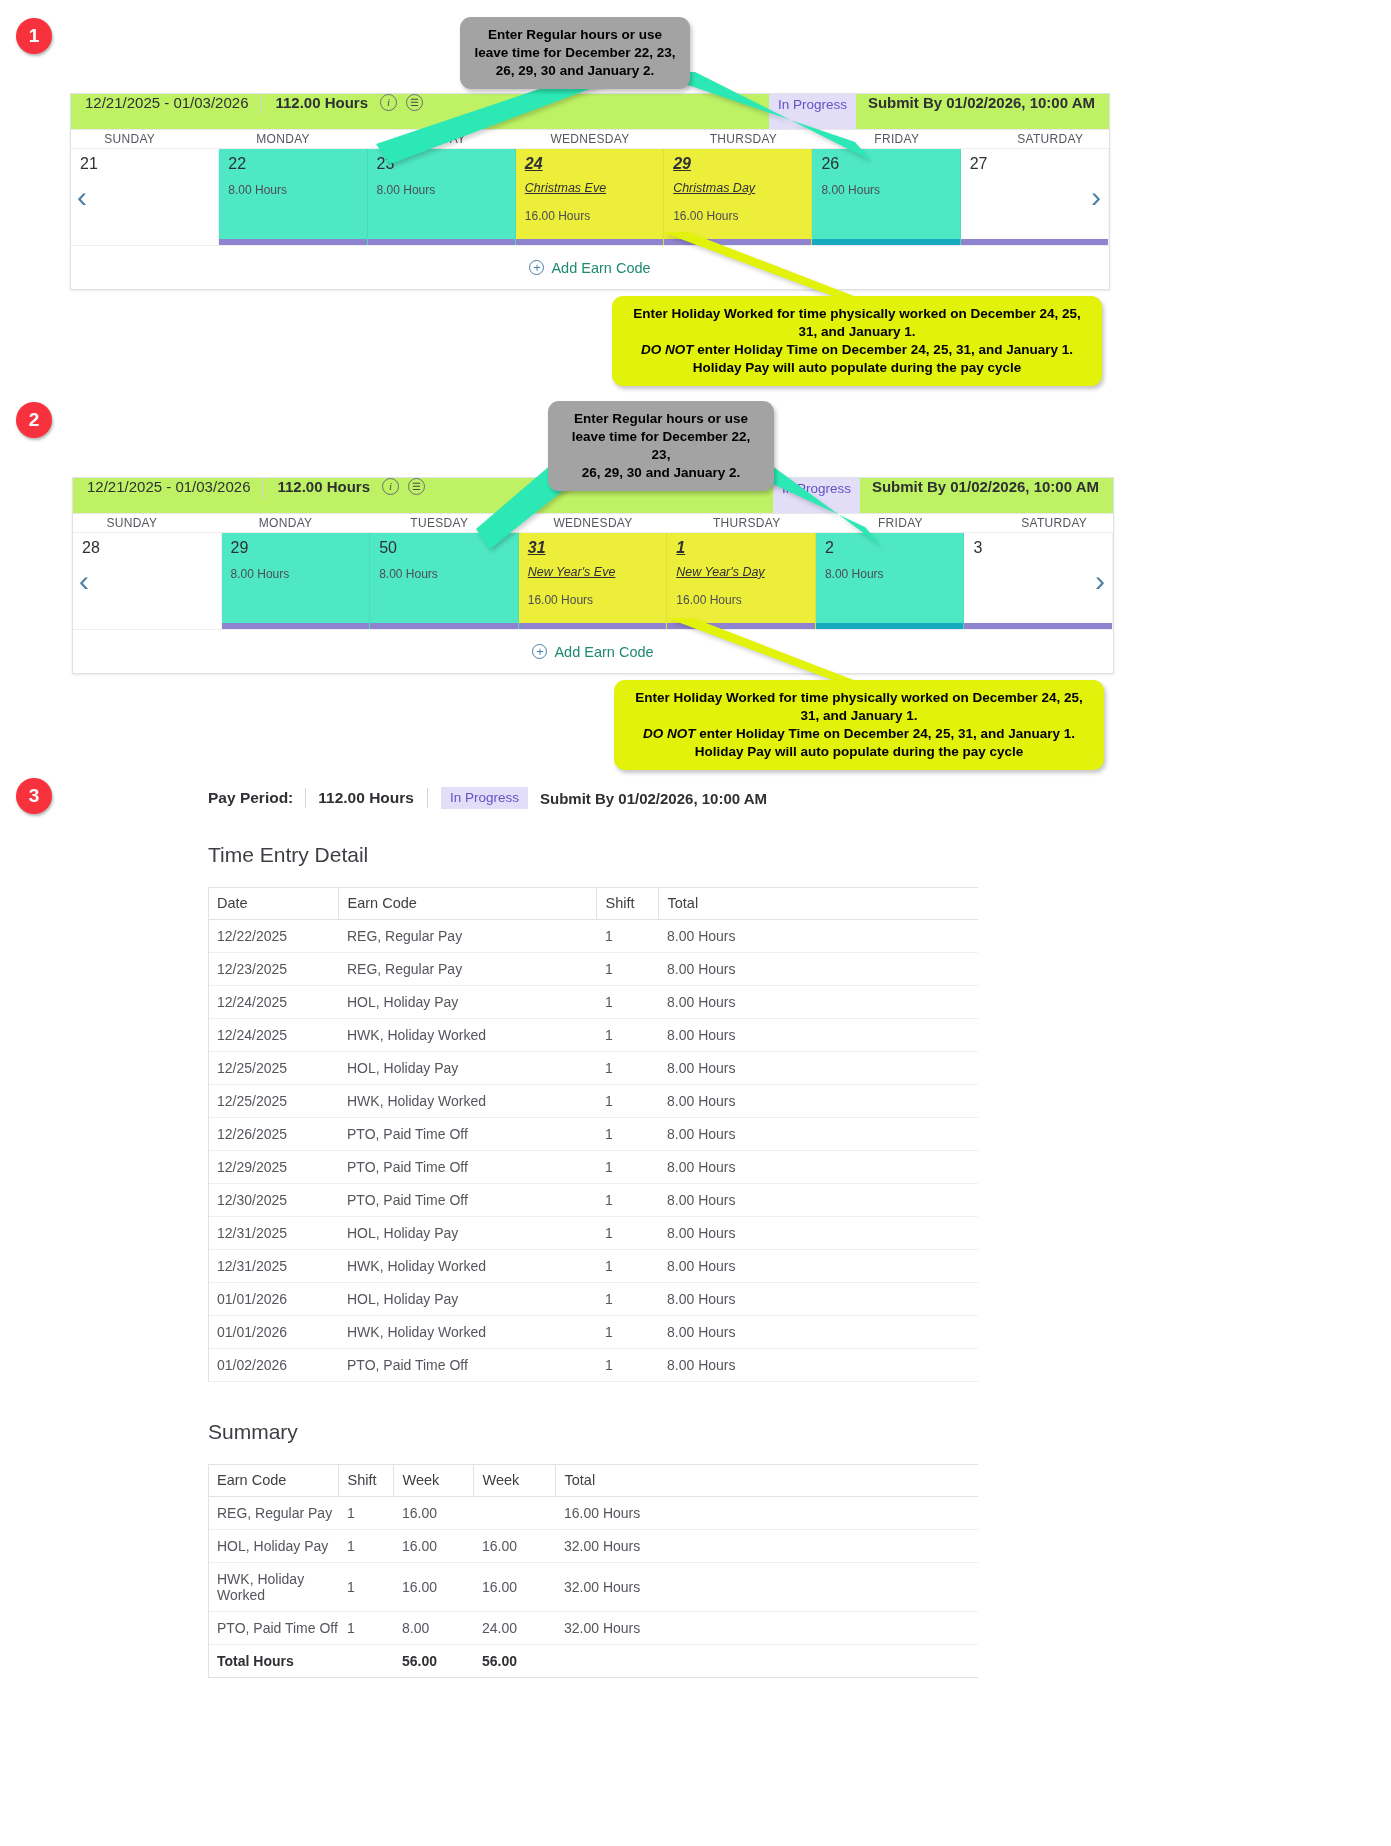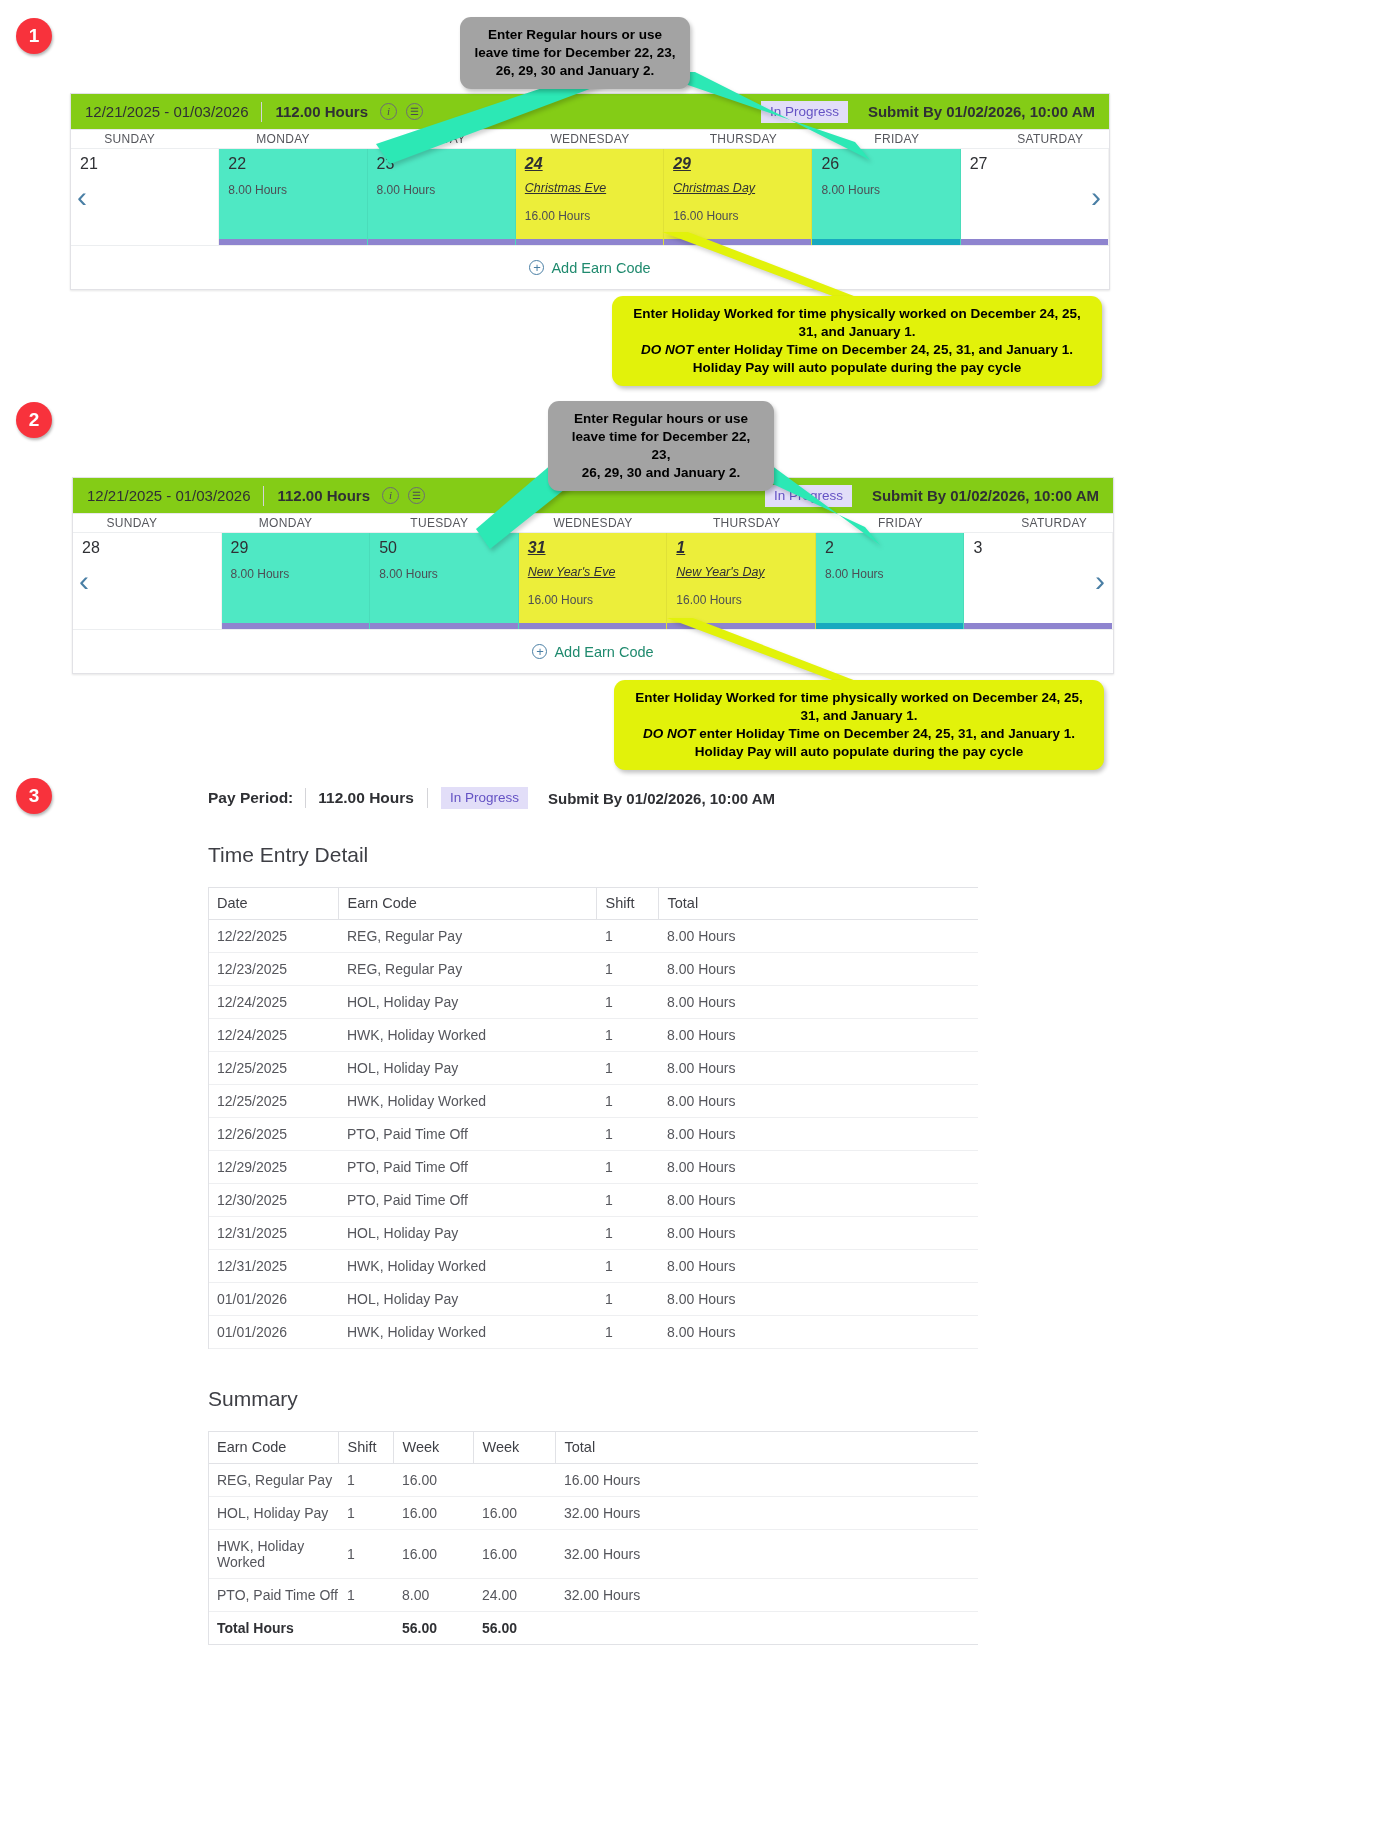--- a/index.html
+++ b/index.html
@@ -35,26 +35,25 @@
   
   .timecard {
     position: absolute;
     background: #fff;
     border: 1px solid #e2e2e6;
     box-shadow: 0 1px 2px rgba(0,0,0,0.10);
   }
   .tc-header {
     height: 36px;
     display: flex;
-    align-items: center;
     padding: 0 14px;
     font-size: 15px;
     color: #2f3034;
     border-bottom: 1px solid #e8e8ec;
-    background: #84cc16;
+    background: #bef264;
   }
   .tc-range { font-weight: 400; color: #2f3034; white-space: nowrap; }
   .tc-sep {
     width: 1px; height: 20px; background: #d4d4d8;
     margin: 0 13px;
   }
   .tc-hours { font-weight: 700; color: #2f3034; white-space: nowrap; }
   .icon-circ {
     width: 17px; height: 17px;
     border-radius: 50%;
@@ -80,21 +79,21 @@
     color: #4a4a52;
     margin-left: 9px;
     line-height: 1;
   }
   .tc-spacer { flex: 1; }
   .badge-progress {
     background: #e2def8;
     color: #6452c4;
     font-size: 13.5px;
     padding: 3px 9px 4px 9px;
-    margin-right: 20px;
+    margin-right: 12px;
     white-space: nowrap;
   }
   .tc-submit {
     font-weight: 700;
     font-size: 15px;
     color: #2f3034;
     white-space: nowrap;
   }
 
   
@@ -589,20 +588,26 @@
             <td class="col-earn">HOL, Holiday Pay</td>
             <td class="col-shift">1</td>
             <td class="col-total">8.00 Hours</td>
           </tr>
           <tr>
             <td class="col-date">01/01/2026</td>
             <td class="col-earn">HWK, Holiday Worked</td>
             <td class="col-shift">1</td>
             <td class="col-total">8.00 Hours</td>
           </tr>
+          <tr>
+            <td class="col-date">01/02/2026</td>
+            <td class="col-earn">PTO, Paid Time Off</td>
+            <td class="col-shift">1</td>
+            <td class="col-total">8.00 Hours</td>
+          </tr>
         </tbody>
     </table>
   </div>
 
   <h2 class="sec-title" style="margin-top:38px;">Summary</h2>
 
   <div class="tbl-wrap" style="margin-top:20px;">
     <div class="tbl-left-edge"></div>
     <table class="data">
       <thead>

